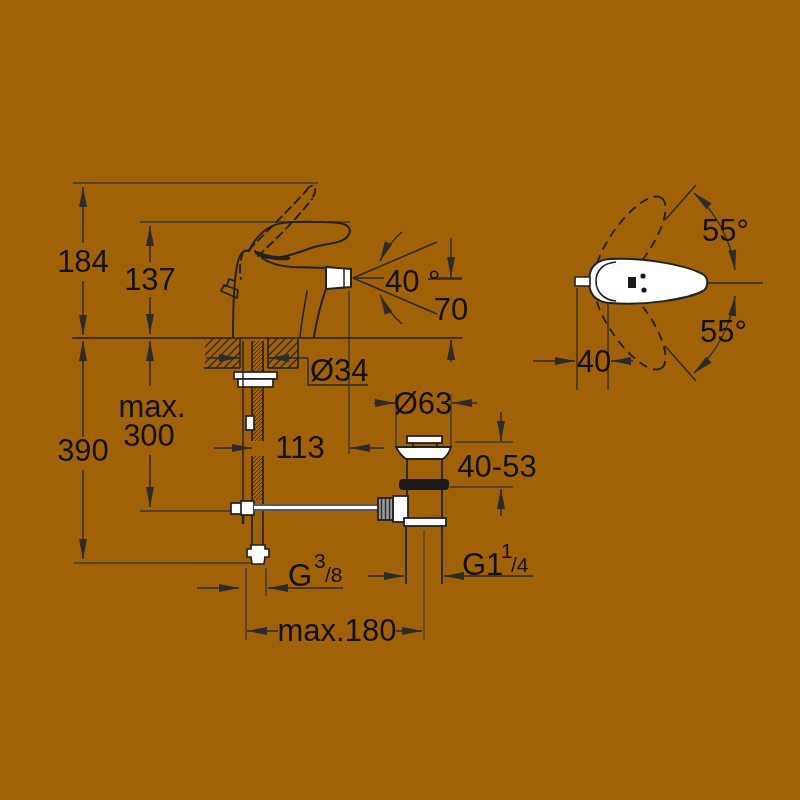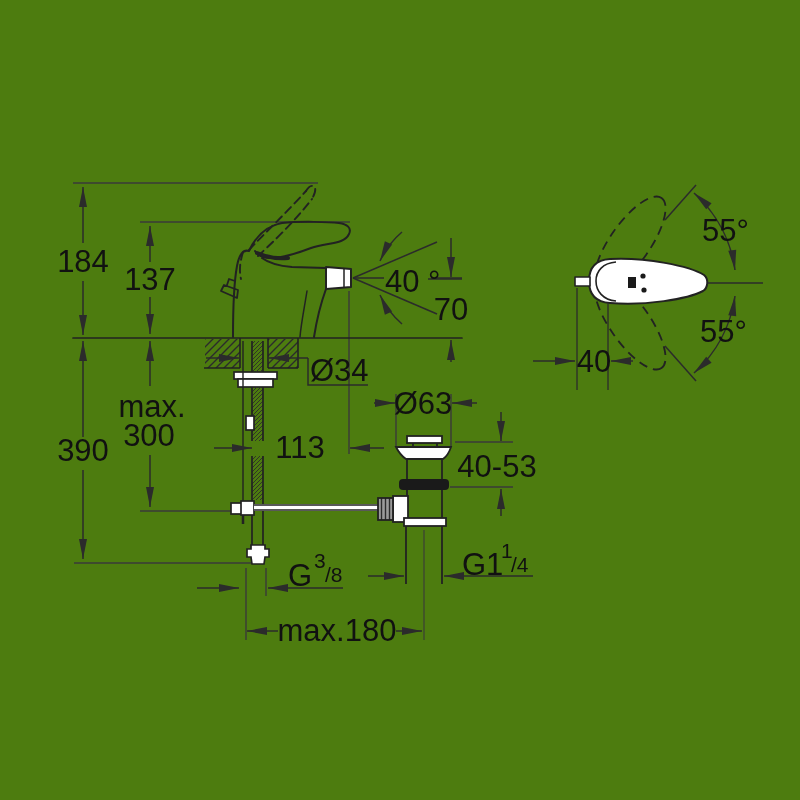--- a/index.html
+++ b/index.html
@@ -1,16 +1,16 @@
 <!DOCTYPE html>
 <html><head>
 <meta charset="utf-8">
 <style>
   html,body{margin:0;padding:0;background:#ffffff;}
-  .stage{width:800px;height:800px;position:relative;background:#4d7c0f;overflow:hidden;}
+  .stage{width:800px;height:800px;position:relative;background:#a16207;overflow:hidden;}
   svg{display:block;font-family:"Liberation Sans", sans-serif;}
   text{fill:#111111;}
   .dimtxt{font-size:31px;}
   .subtxt{font-size:21px;}
 </style>
 </head>
 <body>
 
 <div class="stage">
 <svg width="800" height="800" viewBox="0 0 800 800">

